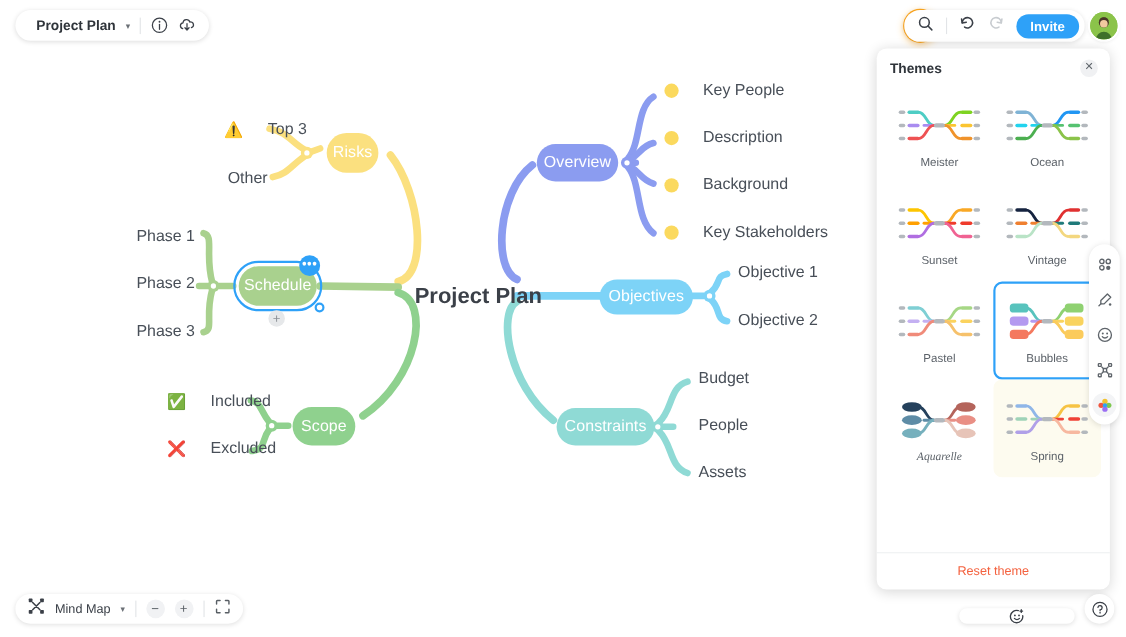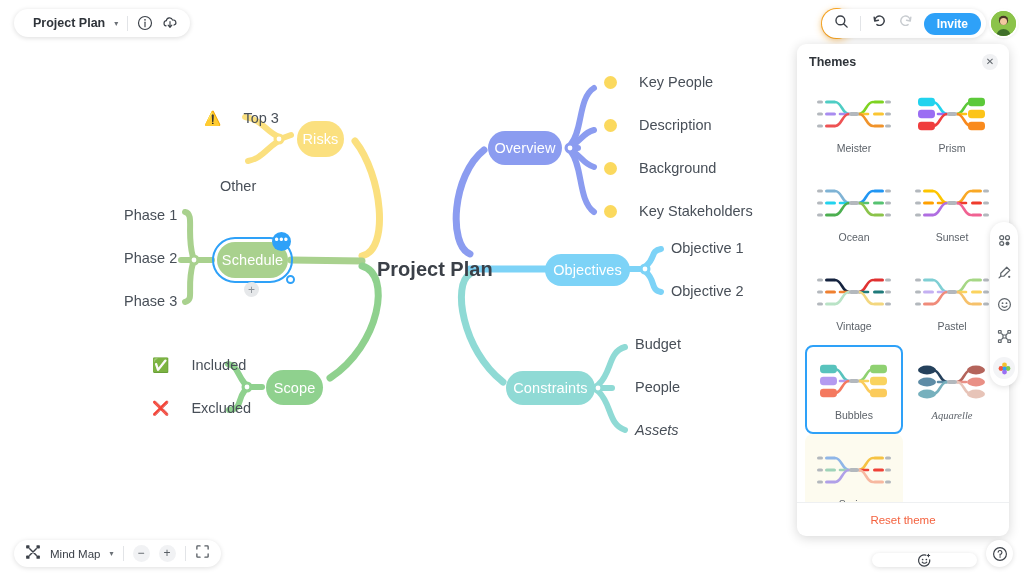--- a/index.html
+++ b/index.html
@@ -273,21 +273,21 @@
       </g>
     </svg>
 
     <div class="root-node" style="left:377px; top:258px;">Project Plan</div>
 
     <div class="node" style="left:297px; top:121px; width:47px; height:36px; background:#fbe07f;">Risks</div>
     <div class="leaf" style="left:204px; top:110px;">
       <span class="emoji">⚠️</span>
       <span>Top 3</span>
     </div>
-    <div class="leaf" style="left:220px; top:154px;margin-top:24px;">
+    <div class="leaf" style="left:207px; top:154px;">
       <span>Other</span>
     </div>
 
     <div class="node" style="left:217px; top:242px; width:71px; height:36px; background:#a9d18e;">Schedule</div>
     <div class="sel-ring" style="left:212px; top:237px; width:81px; height:46px;"></div>
     <div class="sel-badge" style="left:272px; top:232px;">•••</div>
     <div class="sel-handle" style="left:286px; top:275px;"></div>
     <div class="add-plus" style="left:244px; top:282px;">+</div>
 
     <div class="leaf" style="left:124px; top:207px;">
@@ -336,21 +336,21 @@
       <span>Objective 2</span>
     </div>
 
     <div class="node" style="left:506px; top:371px; width:89px; height:34px; background:#8fdad5;">Constraints</div>
     <div class="leaf" style="left:635px; top:336px;">
       <span>Budget</span>
     </div>
     <div class="leaf" style="left:635px; top:379px;">
       <span>People</span>
     </div>
-    <div class="leaf" style="left:635px; top:422px;font-style:italic;">
+    <div class="leaf" style="left:635px; top:422px;">
       <span>Assets</span>
     </div>
   </div>
 
   <div id="titlebar">
     <span class="back" style="font-size:0;">chevron-left-icon</span>
     <span class="title">Project Plan</span>
     <span class="caret">▾</span>
     <span class="vdiv"></span>
     <span>
@@ -427,40 +427,20 @@
               <path d="M33 23 C 26 23 26 35 19 35" fill="none" stroke="#ee5253" stroke-width="2.6" stroke-linecap="round"></path>
               <rect x="9" y="33.4" width="11" height="3.2" rx="1.6" fill="#ee5253"></rect>
               <rect x="1" y="33.4" width="6" height="3.2" rx="1.6" fill="#b3b8bd"></rect>
               <path d="M43 23 C 50 23 50 35 57 35" fill="none" stroke="#f0932b" stroke-width="2.6" stroke-linecap="round"></path>
               <rect x="57" y="33.4" width="11" height="3.2" rx="1.6" fill="#f0932b"></rect>
               <rect x="69" y="33.4" width="6" height="3.2" rx="1.6" fill="#b3b8bd"></rect>
               <rect x="33" y="21" width="10" height="4" rx="2" fill="#b3b8bd"></rect>
             </svg>
           </span>
           <span class="tname">Meister</span>
-        </div>
-        <div class="theme-card">
-          <span>
-            <svg viewBox="0 0 76 46" class="theme-thumb">
-              <path d="M33 23 C 26 23 26 11 19 11" fill="none" stroke="#22d3ee" stroke-width="2.6" stroke-linecap="round"></path>
-              <rect x="4" y="6.8" width="17" height="8.4" rx="3.4" fill="#22d3ee"></rect>
-              <path d="M43 23 C 50 23 50 11 57 11" fill="none" stroke="#5cc93a" stroke-width="2.6" stroke-linecap="round"></path>
-              <rect x="54" y="6.8" width="17" height="8.4" rx="3.4" fill="#5cc93a"></rect>
-              <path d="M33 23 L 24 23" fill="none" stroke="#9b6ef3" stroke-width="2.6" stroke-linecap="round"></path>
-              <rect x="4" y="18.8" width="17" height="8.4" rx="3.4" fill="#9b6ef3"></rect>
-              <path d="M43 23 L 52 23" fill="none" stroke="#fcc419" stroke-width="2.6" stroke-linecap="round"></path>
-              <rect x="54" y="18.8" width="17" height="8.4" rx="3.4" fill="#fcc419"></rect>
-              <path d="M33 23 C 26 23 26 35 19 35" fill="none" stroke="#f03e3e" stroke-width="2.6" stroke-linecap="round"></path>
-              <rect x="4" y="30.8" width="17" height="8.4" rx="3.4" fill="#f03e3e"></rect>
-              <path d="M43 23 C 50 23 50 35 57 35" fill="none" stroke="#f98a1d" stroke-width="2.6" stroke-linecap="round"></path>
-              <rect x="54" y="30.8" width="17" height="8.4" rx="3.4" fill="#f98a1d"></rect>
-              <rect x="33" y="21" width="10" height="4" rx="2" fill="#b3b8bd"></rect>
-            </svg>
-          </span>
-          <span class="tname">Prism</span>
         </div>
         <div class="theme-card">
           <span>
             <svg viewBox="0 0 76 46" class="theme-thumb">
               <path d="M33 23 C 26 23 26 11 19 11" fill="none" stroke="#7fb3d5" stroke-width="2.6" stroke-linecap="round"></path>
               <rect x="9" y="9.4" width="11" height="3.2" rx="1.6" fill="#7fb3d5"></rect>
               <rect x="1" y="9.4" width="6" height="3.2" rx="1.6" fill="#b3b8bd"></rect>
               <path d="M43 23 C 50 23 50 11 57 11" fill="none" stroke="#2196f3" stroke-width="2.6" stroke-linecap="round"></path>
               <rect x="57" y="9.4" width="11" height="3.2" rx="1.6" fill="#2196f3"></rect>
               <rect x="69" y="9.4" width="6" height="3.2" rx="1.6" fill="#b3b8bd"></rect>

